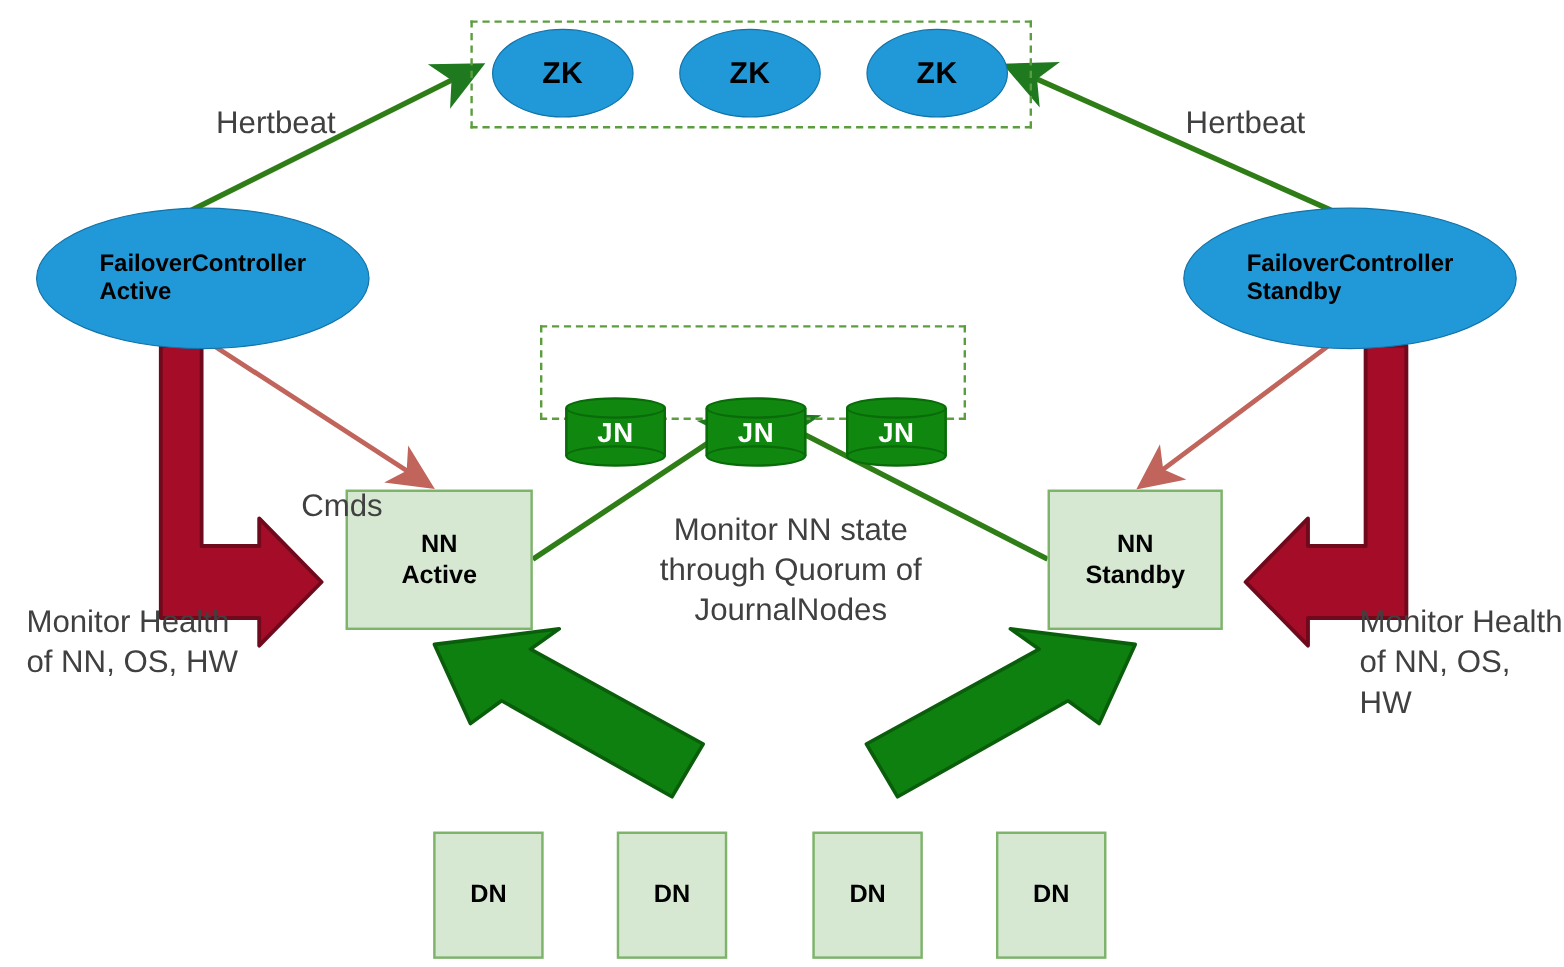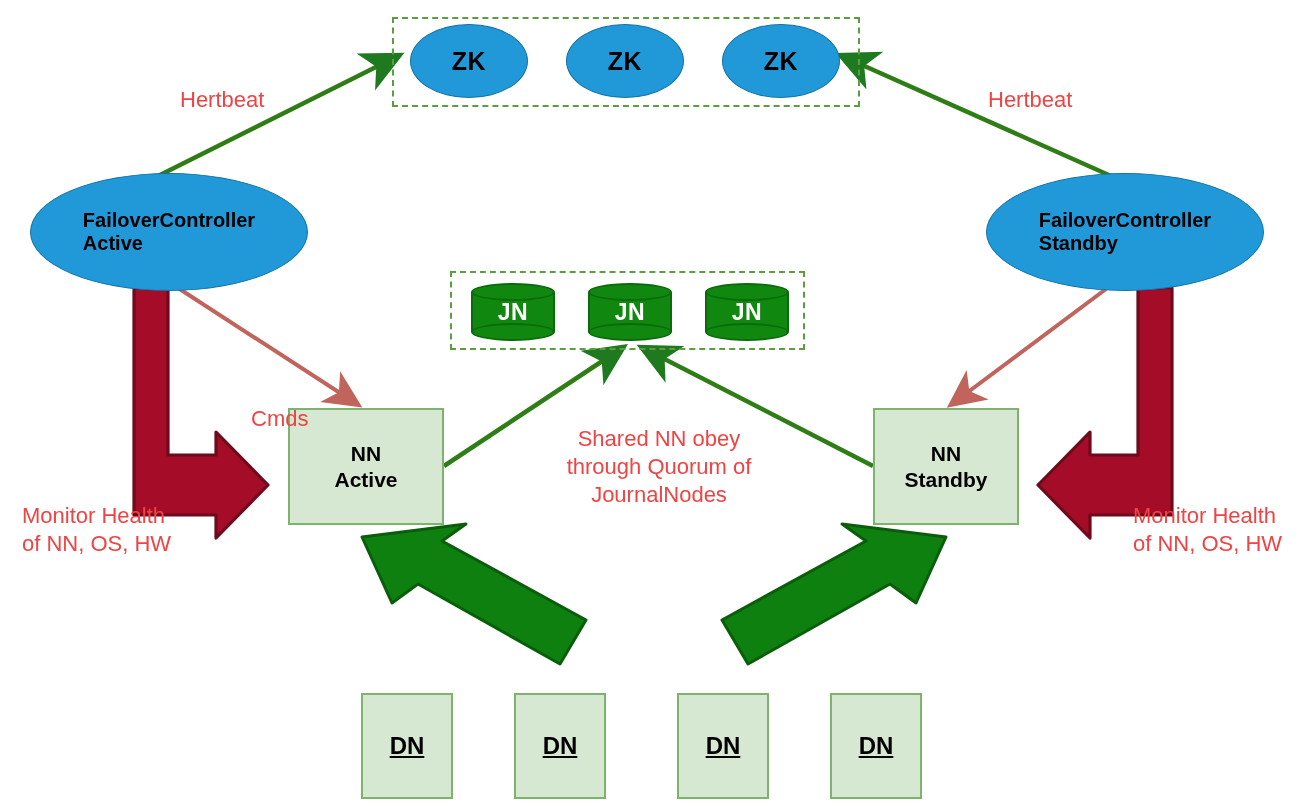--- a/index.html
+++ b/index.html
@@ -50,20 +50,21 @@
 
   .jn-node {
     position: absolute;
     display: flex;
     align-items: center;
     justify-content: center;
     color: #ffffff;
     font-size: 23px;
     font-weight: bold;
     letter-spacing: 0.5px;
+    margin-top: 48px;
   }
   .jn-body {
     position: absolute;
     left: 0; top: 9px;
     width: 100%;
     height: calc(100% - 18px);
     background: #10880F;
     border-left: 2px solid #0A6B0A;
     border-right: 2px solid #0A6B0A;
     box-sizing: border-box;
@@ -94,26 +95,26 @@
     border: 2px solid #7DB36B;
     box-sizing: border-box;
     display: flex;
     align-items: center;
     justify-content: center;
     text-align: center;
     color: #000000;
     font-weight: bold;
   }
   .nn-box { font-size: 21px; line-height: 1.2; text-align: center; }
-  .dn-box { font-size: 24px; text-decoration: underline; }
+  .dn-box { font-size: 21px; }
 
   .diagram-label {
     position: absolute;
-    color: #ef4444;
-    font-size: 22px;
+    color: #404040;
+    font-size: 26px;
     line-height: 1.28;
     white-space: pre-line;
     font-weight: normal;
   }
   .lbl-center { text-align: center; }
   .lbl-left   { text-align: left; }
 </style>
 </head>
 <body>
 
@@ -255,18 +256,18 @@
   <div class="diagram-label lbl-left" style="left:988px; top:86px;">Hertbeat</div>
 
   <div class="diagram-label lbl-left" style="left:251px; top:357px;margin-top:48px;">Cmds</div>
 
   <div class="diagram-label lbl-left" style="left:22px; top:502px;">Monitor Health
 of NN, OS, HW</div>
 
   <div class="diagram-label lbl-left" style="left:1133px; top:502px;">Monitor Health
 of NN, OS, HW</div>
 
-  <div class="diagram-label lbl-center" style="left:546px; top:425px; width:226px;">Shared NN obey
+  <div class="diagram-label lbl-center" style="left:546px; top:425px; width:226px;">Monitor NN state
 through Quorum of
 JournalNodes</div>
 
 
 </div>
 
 </body></html>

